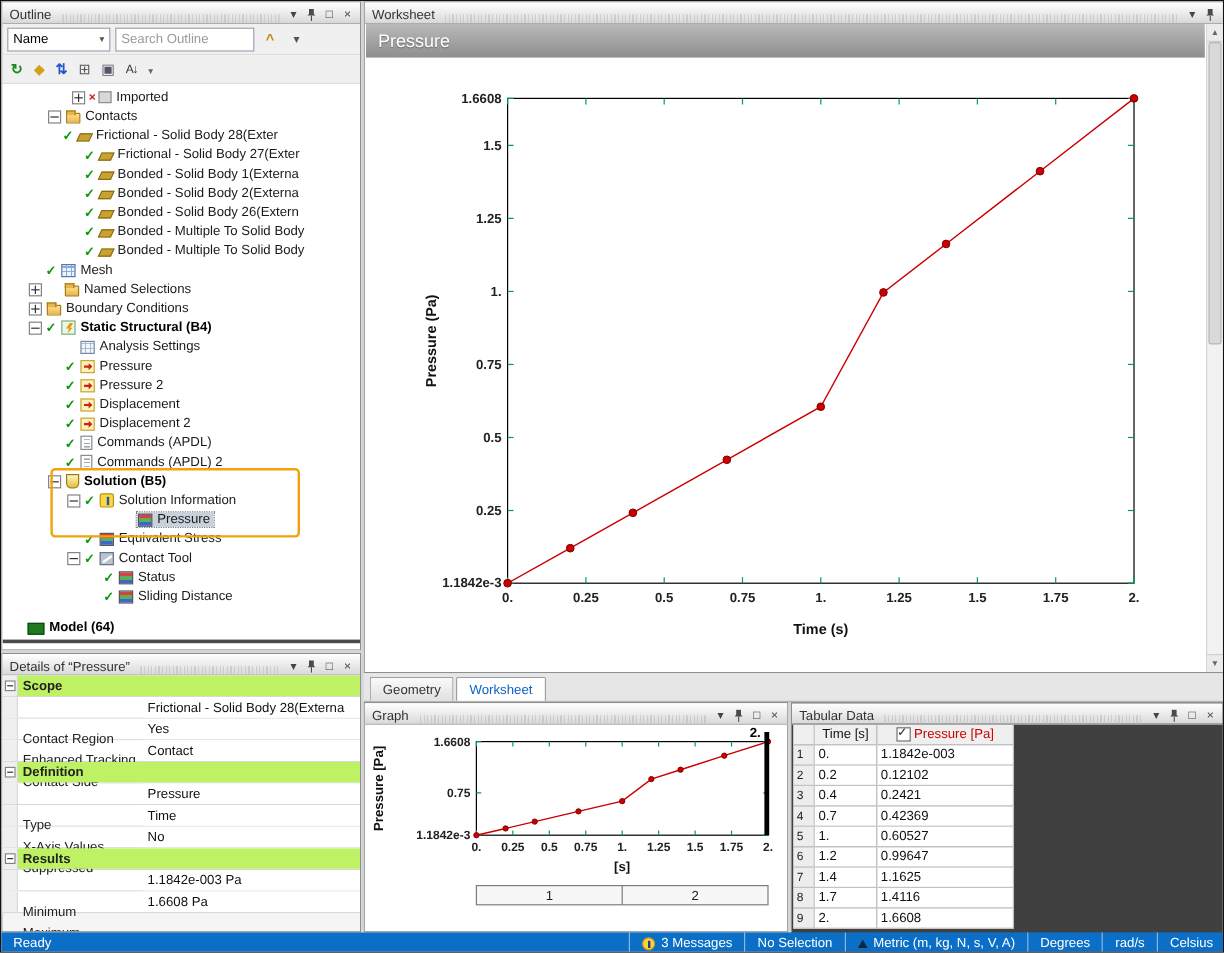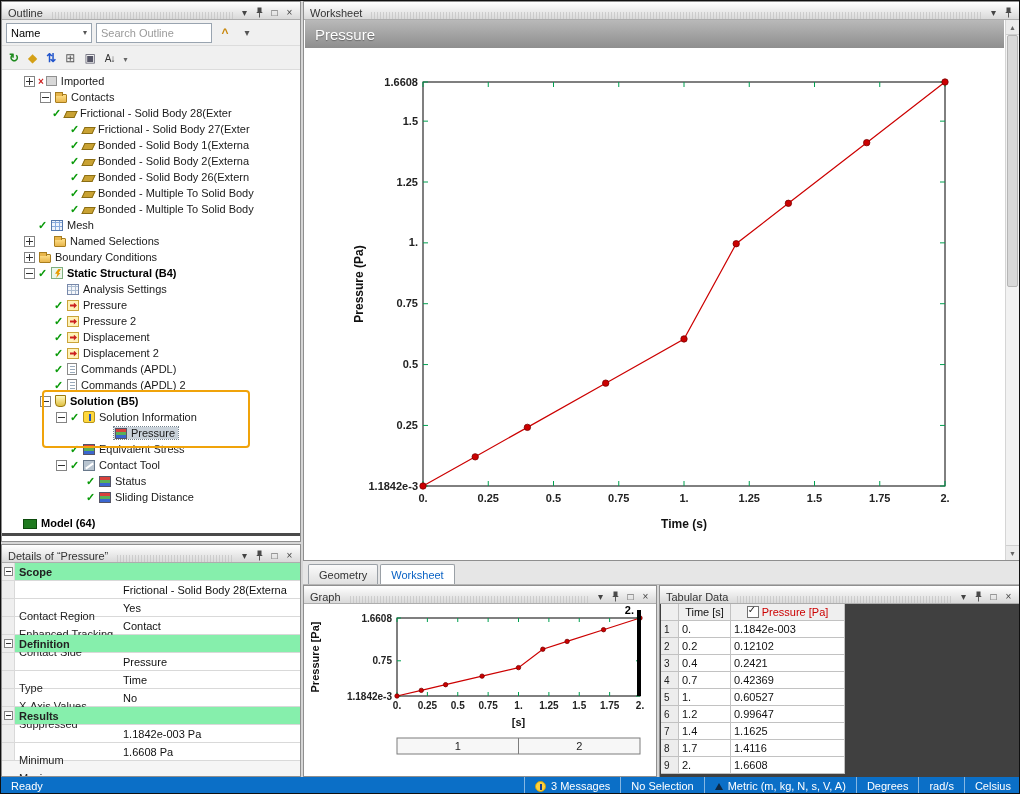--- a/index.html
+++ b/index.html
@@ -65,21 +65,21 @@
   .tool-icon::after{content:"";position:absolute;left:1px;top:4px;width:9px;height:2px;background:#ffffff;transform:rotate(-35deg);}
   .model-icon{width:14px;height:10px;margin-top:1px;background:#1f7a1f;border:1px solid #0c4a0c;}
   .hi-box{position:absolute;left:40px;width:204px;border:2px solid #f0a30a;border-radius:4px;pointer-events:none;}
   .dock-line{height:3px;background:#4a4a4a;margin-top:2px;}
   
   #details{left:0;top:543px;width:300px;height:233px;background:#f5f5f5;}
   .drow{display:flex;height:18px;font-size:11px;box-sizing:border-box;background:#fff;border-bottom:1px solid #d9d9d9;}
   .dgut{width:12px;flex:none;background:#efefef;border-right:1px solid #d9d9d9;display:flex;align-items:center;justify-content:center;}
   .dgut .exp{width:7px;height:7px;margin:0;}
   .dgut .exp::before{top:3px;}
-  .dcat{flex:1;background:#86efac;font-weight:bold;display:flex;align-items:center;padding-left:4px;color:#222;}
+  .dcat{flex:1;background:#bef264;font-weight:bold;display:flex;align-items:center;padding-left:4px;color:#222;}
   .dlabel{width:104px;flex:none;padding:0 4px;border-right:1px solid #d9d9d9;display:flex;align-items:center;background:#fcfcfc;color:#222;box-sizing:border-box;margin-top:35px;}
   .dvalue{flex:1;padding:0 4px;display:flex;align-items:center;background:#fff;color:#111;overflow:hidden;white-space:nowrap;}
   
   #worksheet{left:302px;top:0;width:717px;height:560px;background:#fff;}
   #wsBanner{position:absolute;left:1px;top:18px;right:15px;height:28px;background:linear-gradient(#b9b9b9,#8e8e8e);color:#fff;font-size:15px;display:flex;align-items:center;padding-left:10px;text-shadow:0 1px 1px rgba(0,0,0,.35);}
   #mainChart{position:absolute;left:1px;top:46px;}
   svg text{font-family:"Liberation Sans",sans-serif;}
   .vscroll{position:absolute;top:18px;right:0;bottom:0;width:14px;background:#f2f2f2;border-left:1px solid #d5d5d5;box-sizing:border-box;}
   .vs-btn{height:14px;background:#ebebeb;border-bottom:1px solid #cfcfcf;color:#666;font-size:7px;display:flex;align-items:center;justify-content:center;}
   .vs-btn.bottom{position:absolute;bottom:0;left:0;right:0;border-top:1px solid #cfcfcf;border-bottom:none;}
@@ -146,21 +146,21 @@
       <span class="tbi tb-refresh"></span>
       <span class="tbi tb-filter"></span>
       <span class="tbi tb-sort"></span>
       <span class="tbi tb-expand"></span>
       <span class="tbi tb-window"></span>
       <span class="tbi tb-az"></span>
       <span class="tbi tb-caret"></span>
     </div>
     <div id="tree">
       <div id="treeRows">
-          <div class="tree-row" style="padding-left: 22px;">
+          <div class="tree-row" style="padding-left: 22px; margin-left: 36px;">
             <span class="exp plus"></span>
             <span class="supx"></span>
             <span class="core">
               <span class="icon imported-icon"></span>
               <span class="lbl">Imported</span>
             </span>
           </div>
           <div class="tree-row" style="padding-left: 38px;">
             <span class="exp minus"></span>
             <span class="core">

